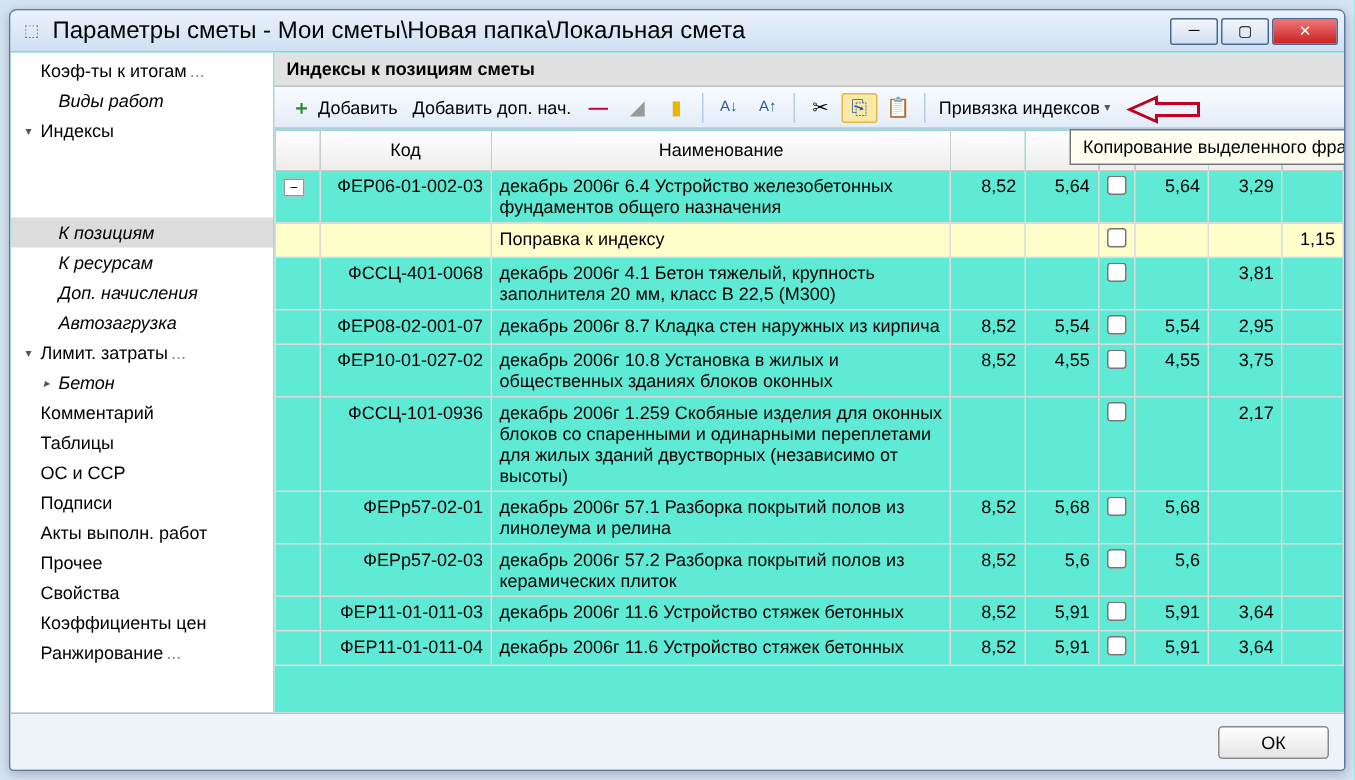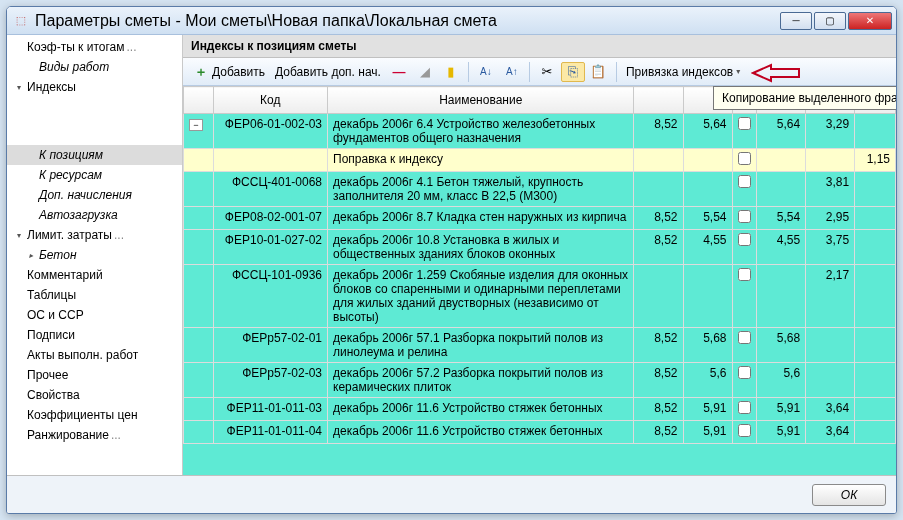--- a/index.html
+++ b/index.html
@@ -30,21 +30,21 @@
 .grid-wrap { flex: 1; overflow: auto; position: relative; }
 table { border-collapse: collapse; width: 100%; padding-left: 37px; }
 th { background: linear-gradient(#fff, #ededed); border: 1px solid #cacaca; padding: 6px 4px; font-weight: normal; text-align: center; position: sticky; top: 0; }
 td { border: 1px solid #dcdcdc; padding: 3px 5px; vertical-align: top; }
 td.code { text-align: right; white-space: nowrap; }
 td.num { text-align: right; white-space: nowrap; }
 td.chk { text-align: center; }
 tr.highlight td { background: #ffffcc; }
 .exp-toggle { width: 14px; display: inline-block; border: 1px solid #999; text-align: center; font-size: 9px; line-height: 10px; cursor: pointer; margin-right: 4px; background: #fff; }
 .footer { height: 38px; border-top: 1px solid #c0c0c0; background: #eef3f9; display: flex; align-items: center; justify-content: flex-end; padding: 0 10px; }
-.ok-btn { width: 74px; height: 22px; background: linear-gradient(#fff, #e4e4e4); border: 1px solid #8a8a8a; border-radius: 3px; cursor: pointer; font-style: italic; }
+.ok-btn { width: 74px; height: 22px; background: linear-gradient(#fff, #e4e4e4); border: 1px solid #8a8a8a; border-radius: 3px; cursor: pointer; }
 input[type=checkbox]{ width:13px; height:13px; }
 </style>
 </head>
 <body>
 
 <div class="window">
   <div class="titlebar">
     <span class="title-icon">⬚</span>
     <span class="title-text">Параметры сметы - Мои сметы\Новая папка\Локальная смета</span>
     <div class="win-btn">─</div>

